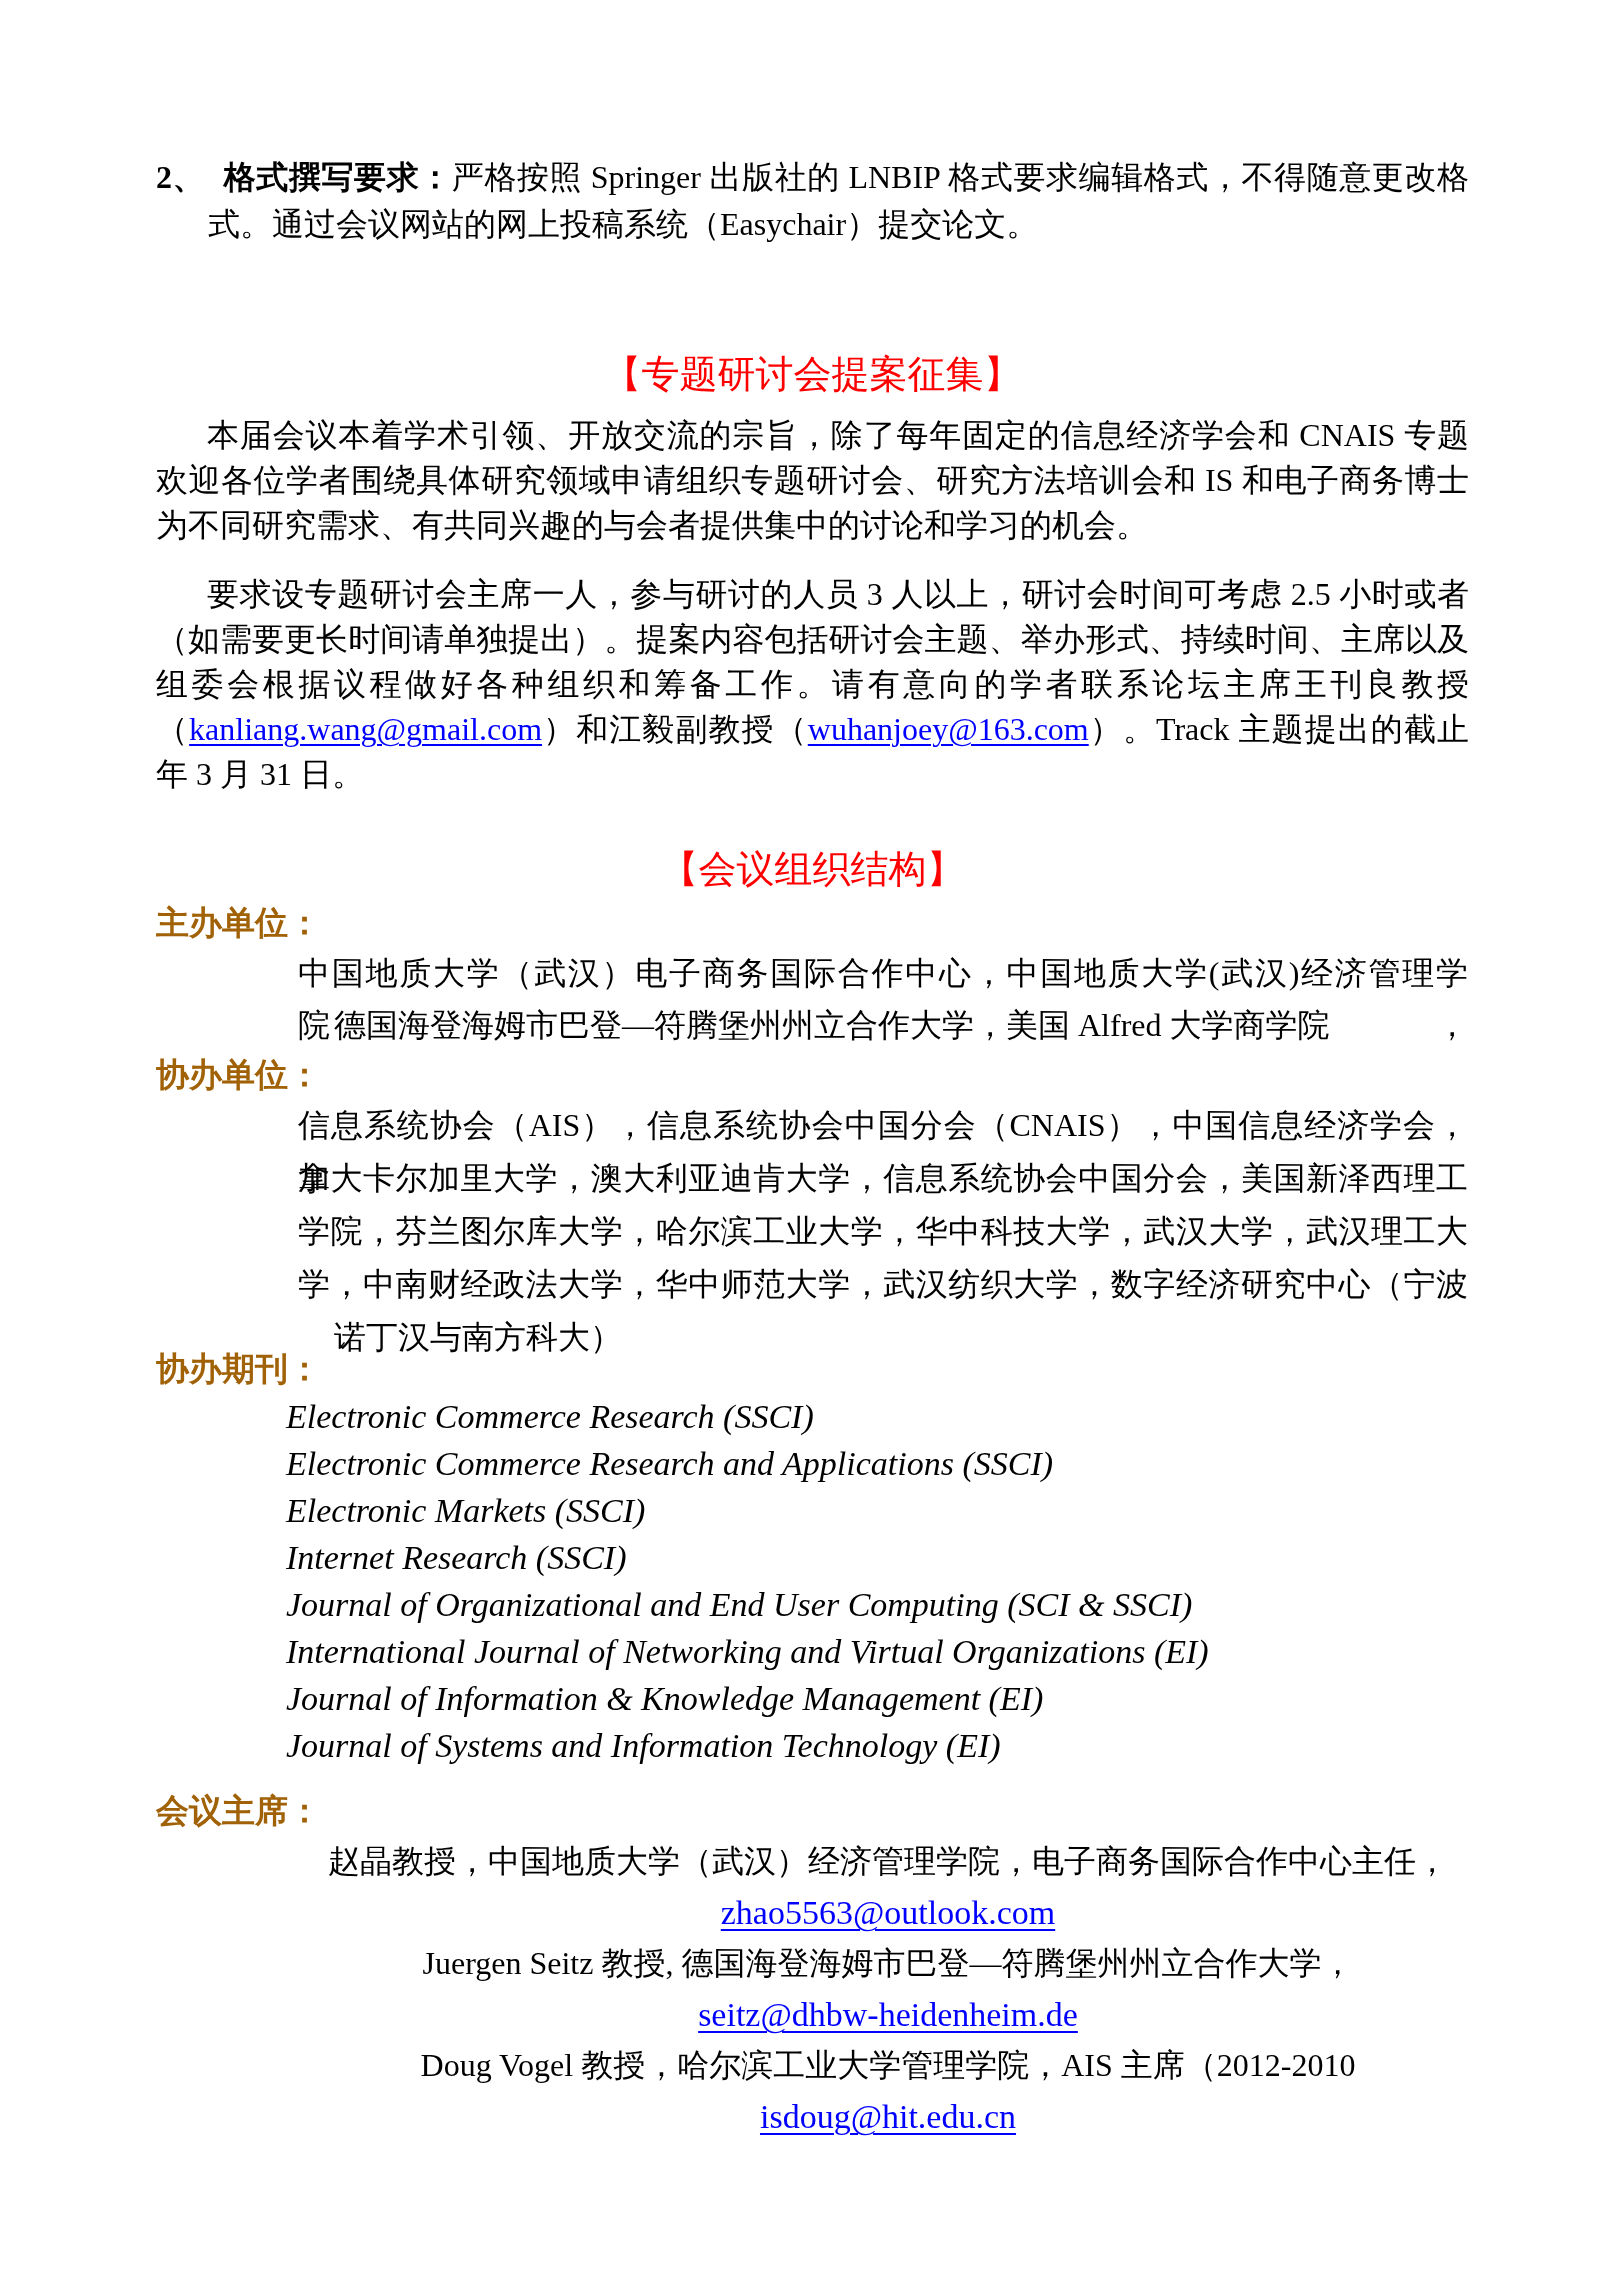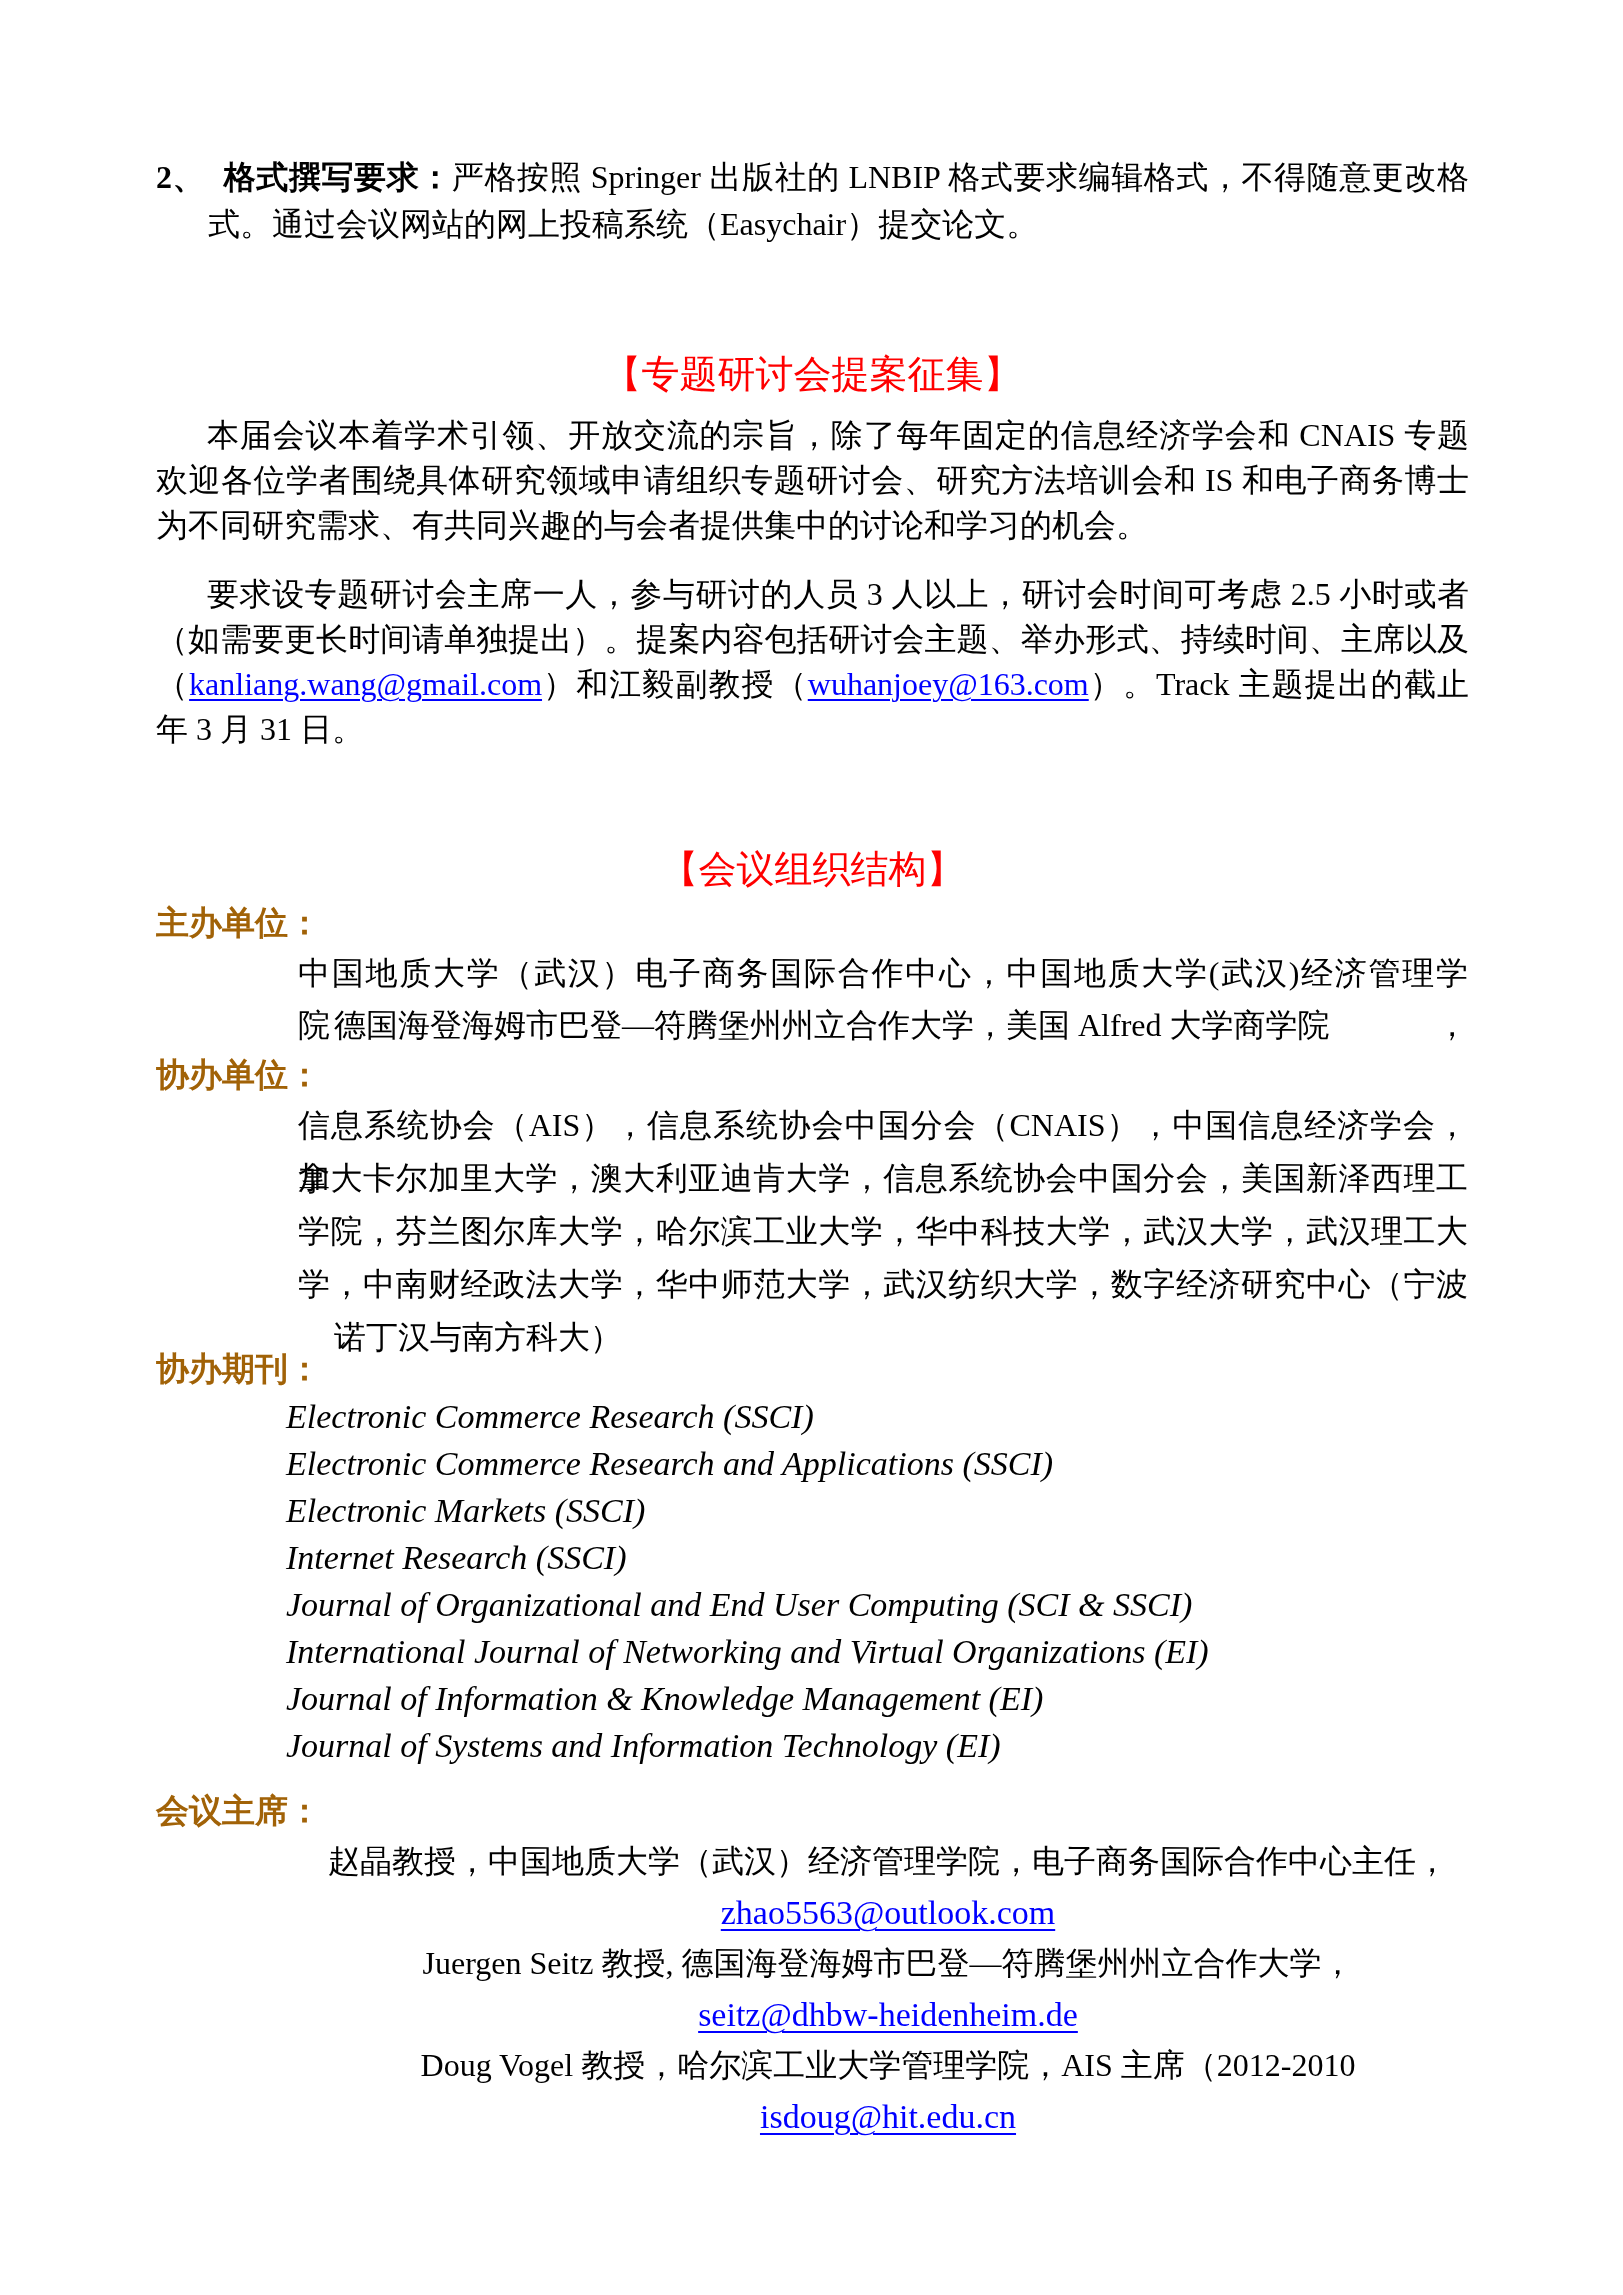--- a/index.html
+++ b/index.html
@@ -96,20 +96,21 @@
 
 <div class="abs para" style="top:413px;">
   <div class="pline just indent2">本届会议本着学术引领、开放交流的宗旨，除了每年固定的信息经济学会和 CNAIS 专题研讨会以外，</div>
   <div class="pline just">欢迎各位学者围绕具体研究领域申请组织专题研讨会、研究方法培训会和 IS 和电子商务博士生论坛等，</div>
   <div class="pline just last">为不同研究需求、有共同兴趣的与会者提供集中的讨论和学习的机会。</div>
 </div>
 
 <div class="abs para" style="top:572px;">
   <div class="pline just indent2">要求设专题研讨会主席一人，参与研讨的人员 3 人以上，研讨会时间可考虑 2.5 小时或者 4 小时两类</div>
   <div class="pline just">（如需要更长时间请单独提出）。提案内容包括研讨会主题、举办形式、持续时间、主席以及报告人等。</div>
+  <div class="pline just">组委会根据议程做好各种组织和筹备工作。请有意向的学者联系论坛主席王刊良教授</div>
   <div class="pline just">
     <span>（</span><a class="inline-link">kanliang.wang@gmail.com</a><span>）和江毅副教授（</span><a class="inline-link">wuhanjoey@163.com</a><span>）。Track 主题提出的截止时间不晚于 2023</span>
   </div>
   <div class="pline just last">年 3 月 31 日。</div>
 </div>
 
 <div class="abs red-heading" style="top:845px;">【会议组织结构】</div>
 
 <div class="abs red-label" style="top:903px;">主办单位：</div>
 <div class="abs content-block hosts-block" style="top:947px;">

